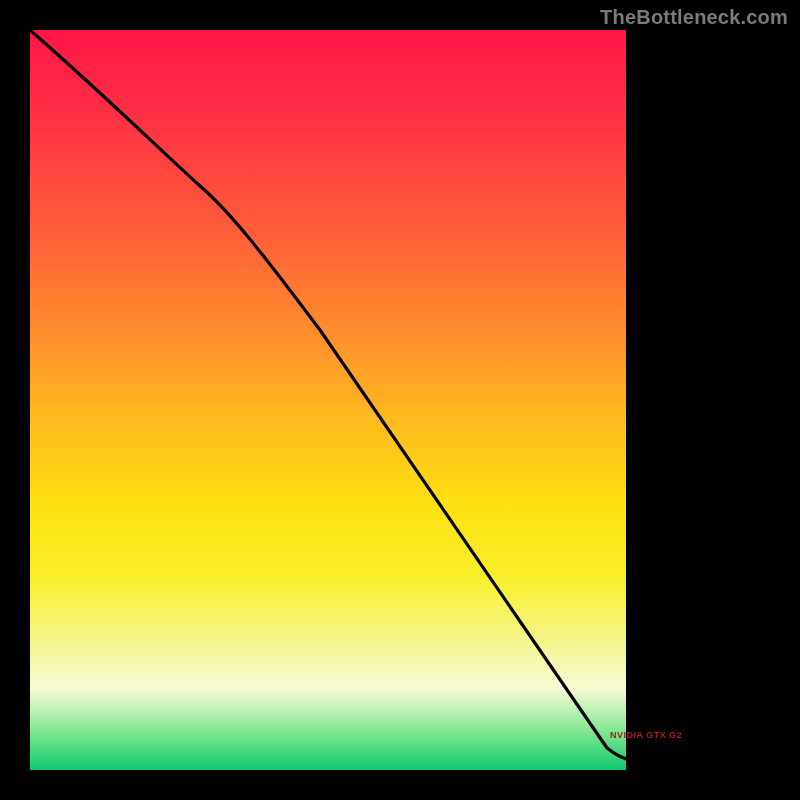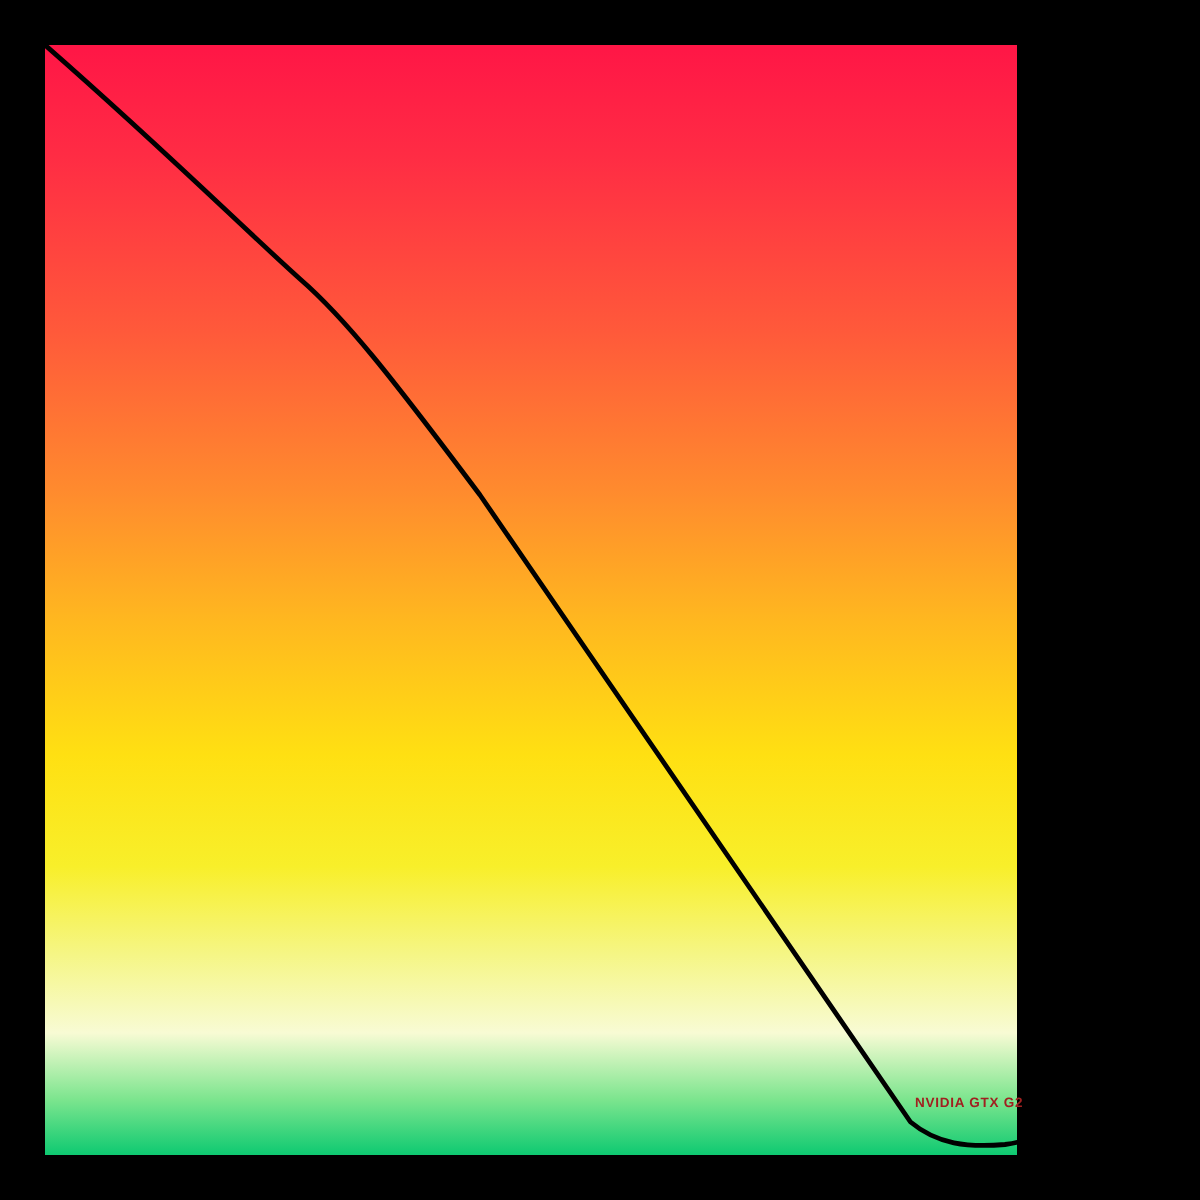--- a/index.html
+++ b/index.html
@@ -14,21 +14,21 @@
   .frame {
     position: relative;
     width: 800px;
     height: 800px;
     background: #000;
   }
   .plot {
     position: absolute;
     left: 30px;
     top: 30px;
-    width: 648px;
+    width: 596px;
     height: 740px;
     
     background: linear-gradient(
       to bottom,
       #ff1646 0%,
       #ff2c44 10%,
       #ff5a3a 26%,
       #ff8a2e 40%,
       #ffb81f 52%,
       #ffe012 64%,
@@ -80,13 +80,14 @@
                C 200 182, 230 220, 290 300
                L 577 718
                C 595 733, 615 735, 640 733
                C 655 731, 668 726, 680 715
                L 740 636" fill="none" stroke="#000" stroke-width="3.2" stroke-linecap="round" stroke-linejoin="round"></path>
     </svg>
 
     <span class="annotation" style="left: 580px; top: 700px;">NVIDIA GTX  G2</span>
   </div>
 
+  <span class="watermark">TheBottleneck.com</span>
 </div>
 
 </body></html>

